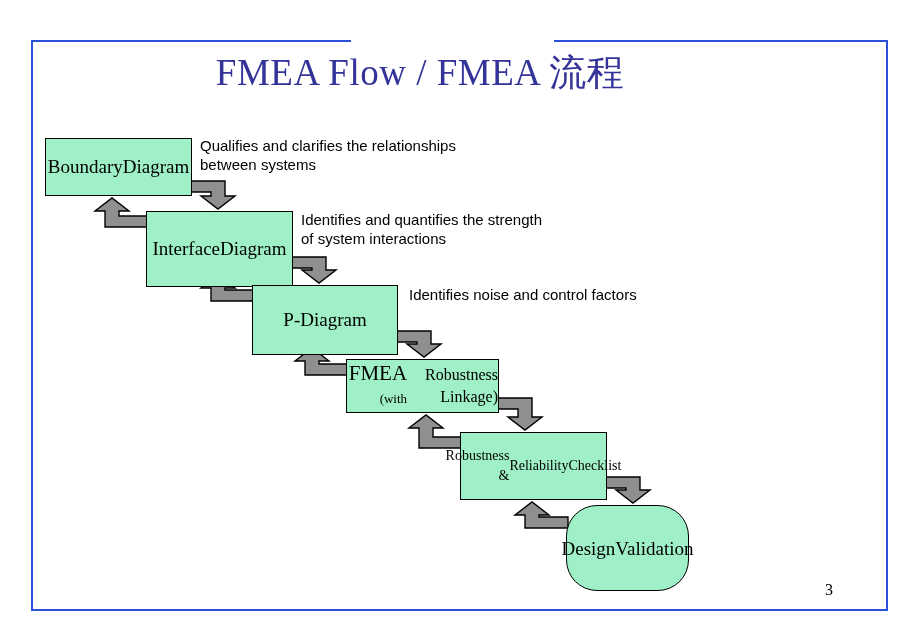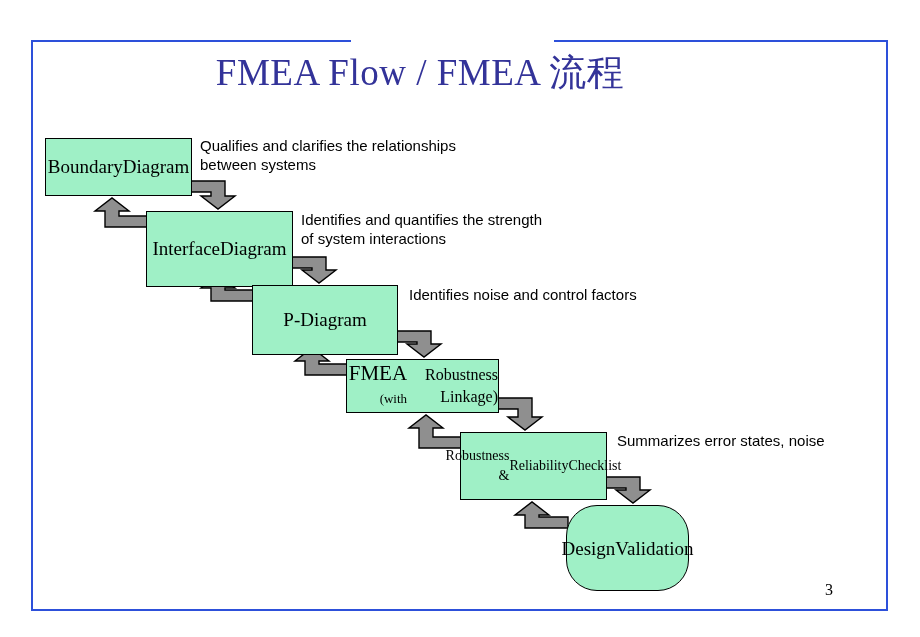--- a/index.html
+++ b/index.html
@@ -114,17 +114,16 @@
         <div>between systems</div>
       </div>
       <div class="annotation" style="left: 301px; top: 210px;">
         <div>Identifies and quantifies the strength</div>
         <div>of system interactions</div>
       </div>
       <div class="annotation" style="left: 409px; top: 285px;">
         <div>Identifies noise and control factors</div>
       </div>
       <div class="annotation" style="left: 617px; top: 431px;">
-        <div>Summarizes error states, noise</div>
       </div>
     </div>
   <div class="page-number">3</div>
 </div>
 
 </body></html>

